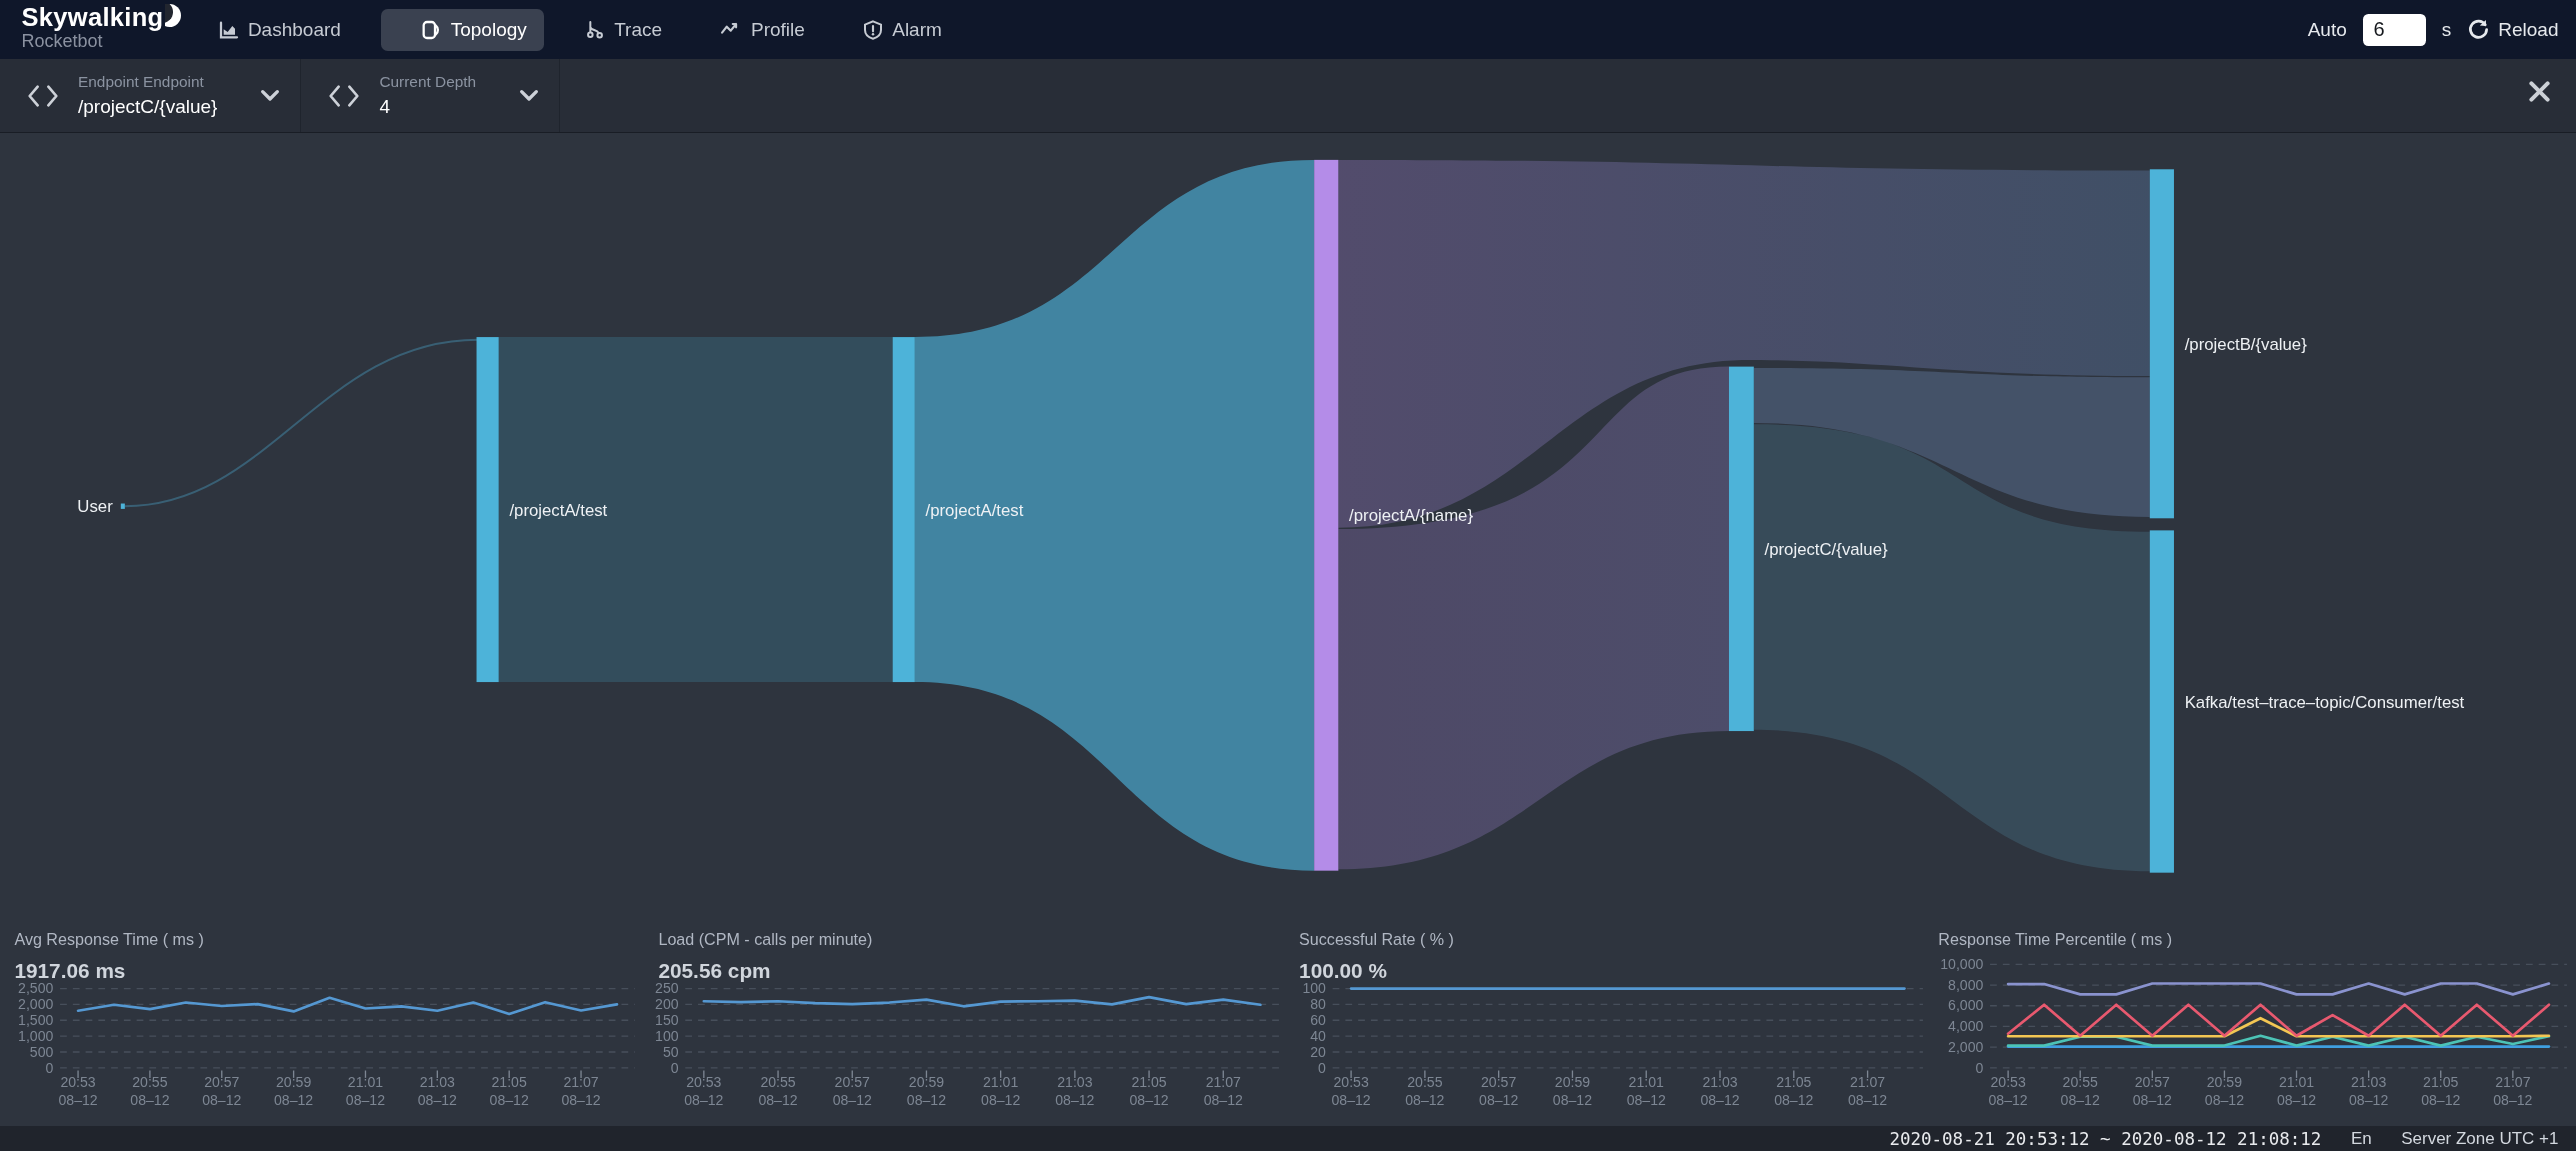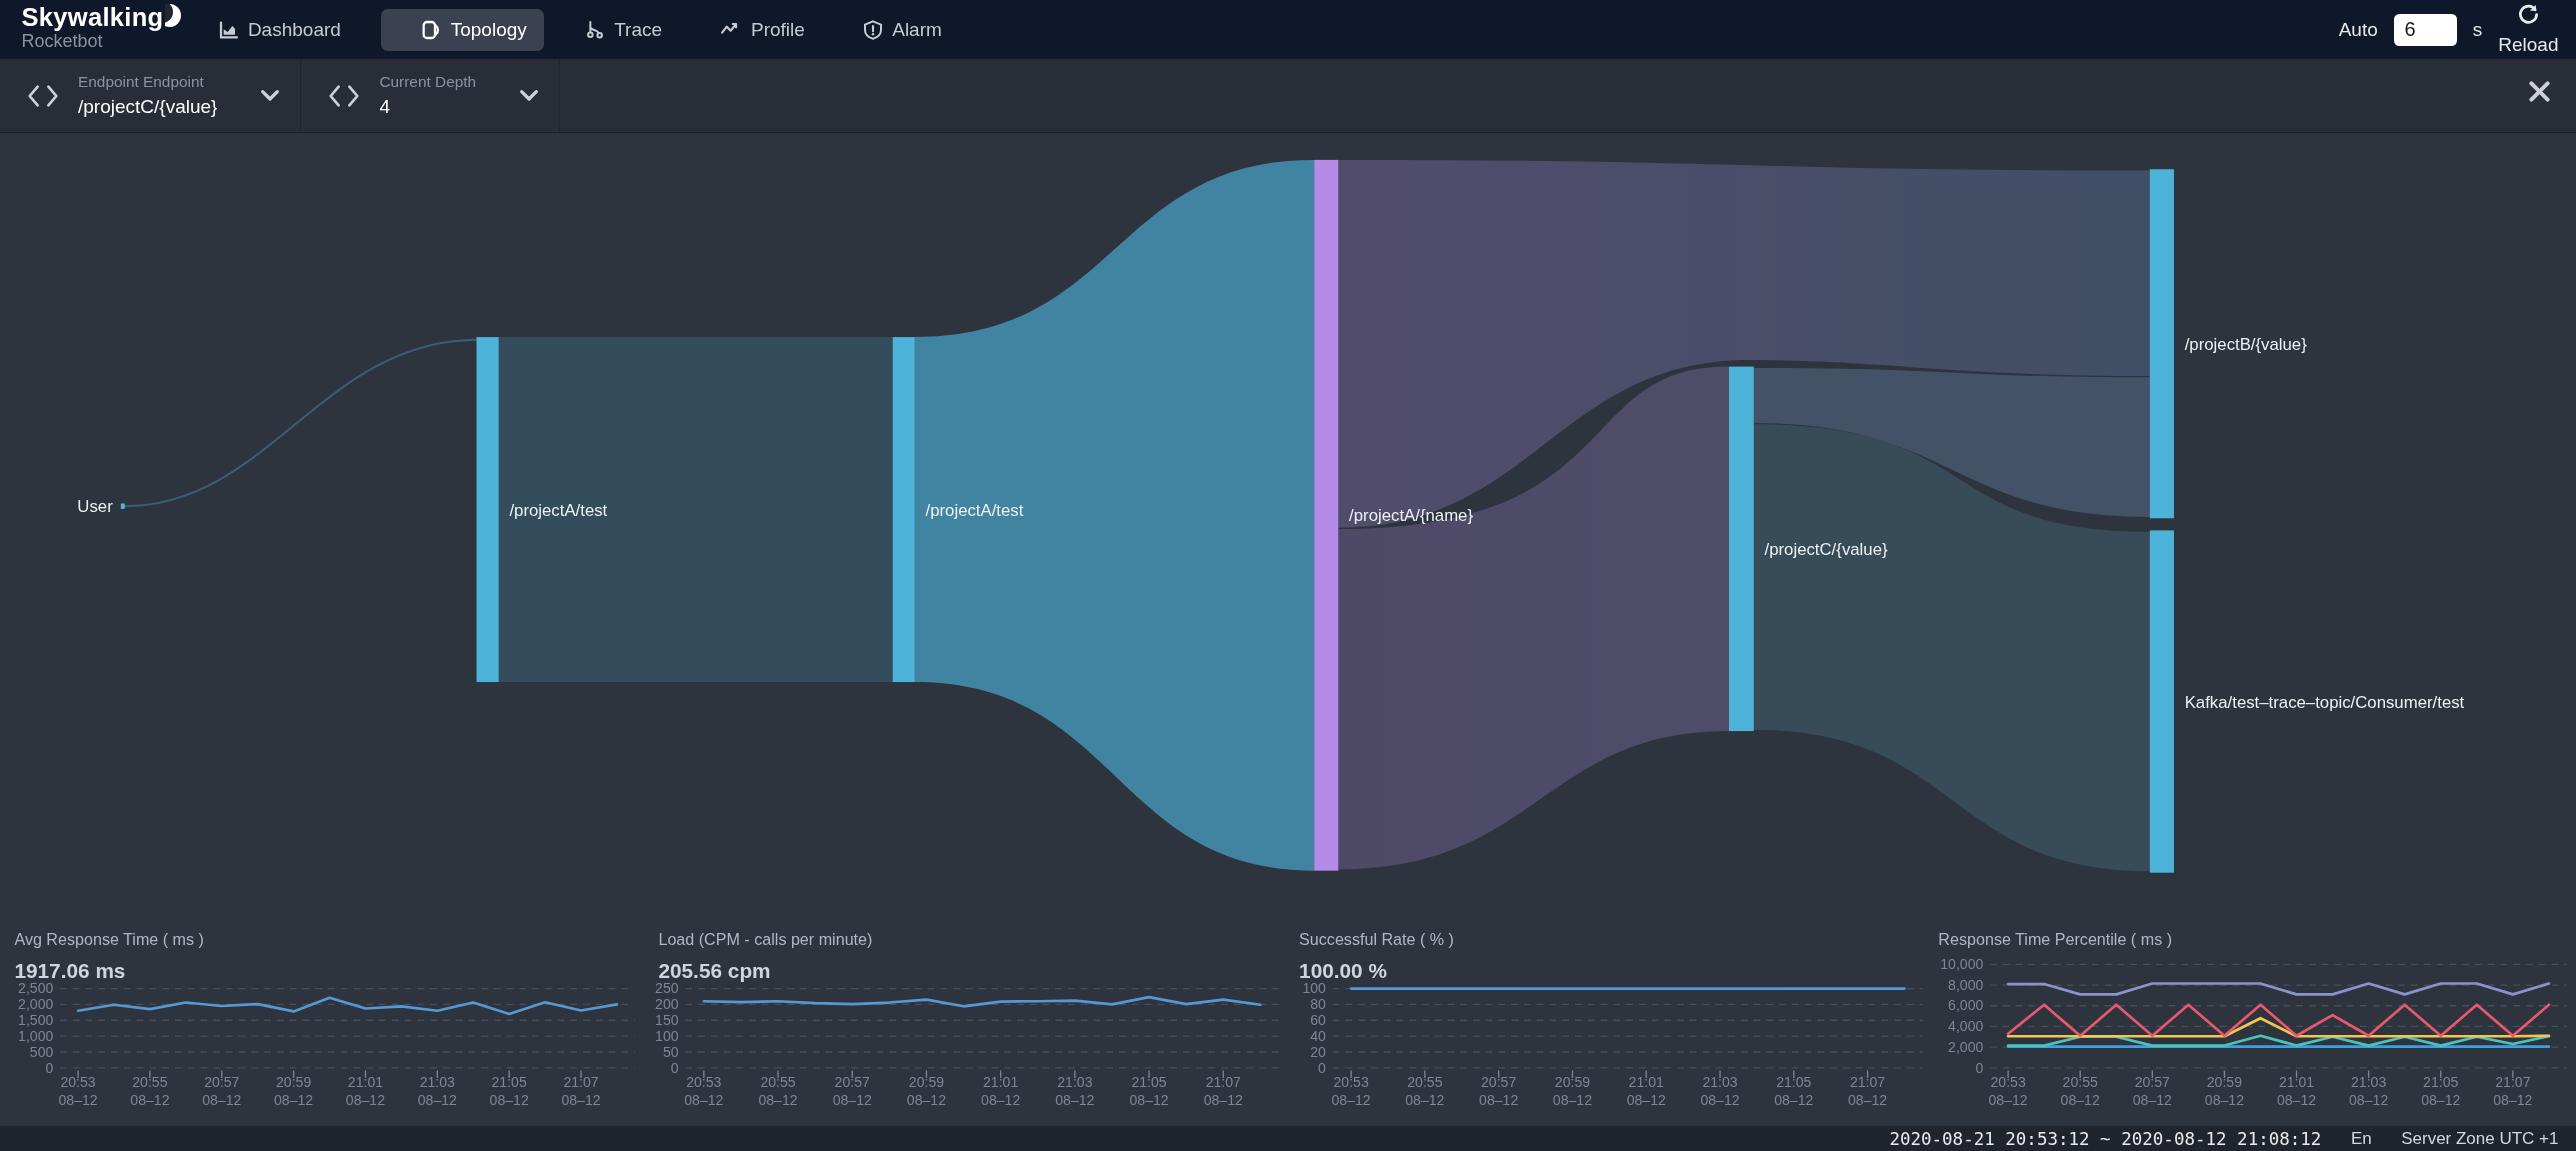--- a/index.html
+++ b/index.html
@@ -38,21 +38,21 @@
   .nav-item.active { background:#3a4150; color:#ffffff;padding-left:40px; }
   .nav-item svg { display:block; }
   .nav-right {
     position:absolute; right:17.5px; top:0; height:59px;
     display:flex; align-items:center; gap:16px; font-size:19px; color:#e6e9ed;
   }
   .auto-input {
     width:63px; height:32px; background:#ffffff; border-radius:5.4px;
     color:#15181d; font-size:20px; display:flex; align-items:center; padding-left:10.7px;
   }
-  .reload-btn { display:flex; align-items:center; gap:8px; cursor:pointer;flex-direction:column; }
+  .reload-btn { display:flex; align-items:center; gap:8px; cursor:pointer; }
   
   .filterbar {
     position:absolute; top:59px; left:0; width:2576px; height:74px;
     background:#282d37; border-bottom:1.3px solid #191d25; display:flex;
   }
   .filter-section {
     display:flex; align-items:center; gap:19px;
     padding:0 20px 0 27px; border-right:1.3px solid #1f242d; cursor:pointer;
   }
   .filter-section .txt { display:flex; flex-direction:column; justify-content:center; }

